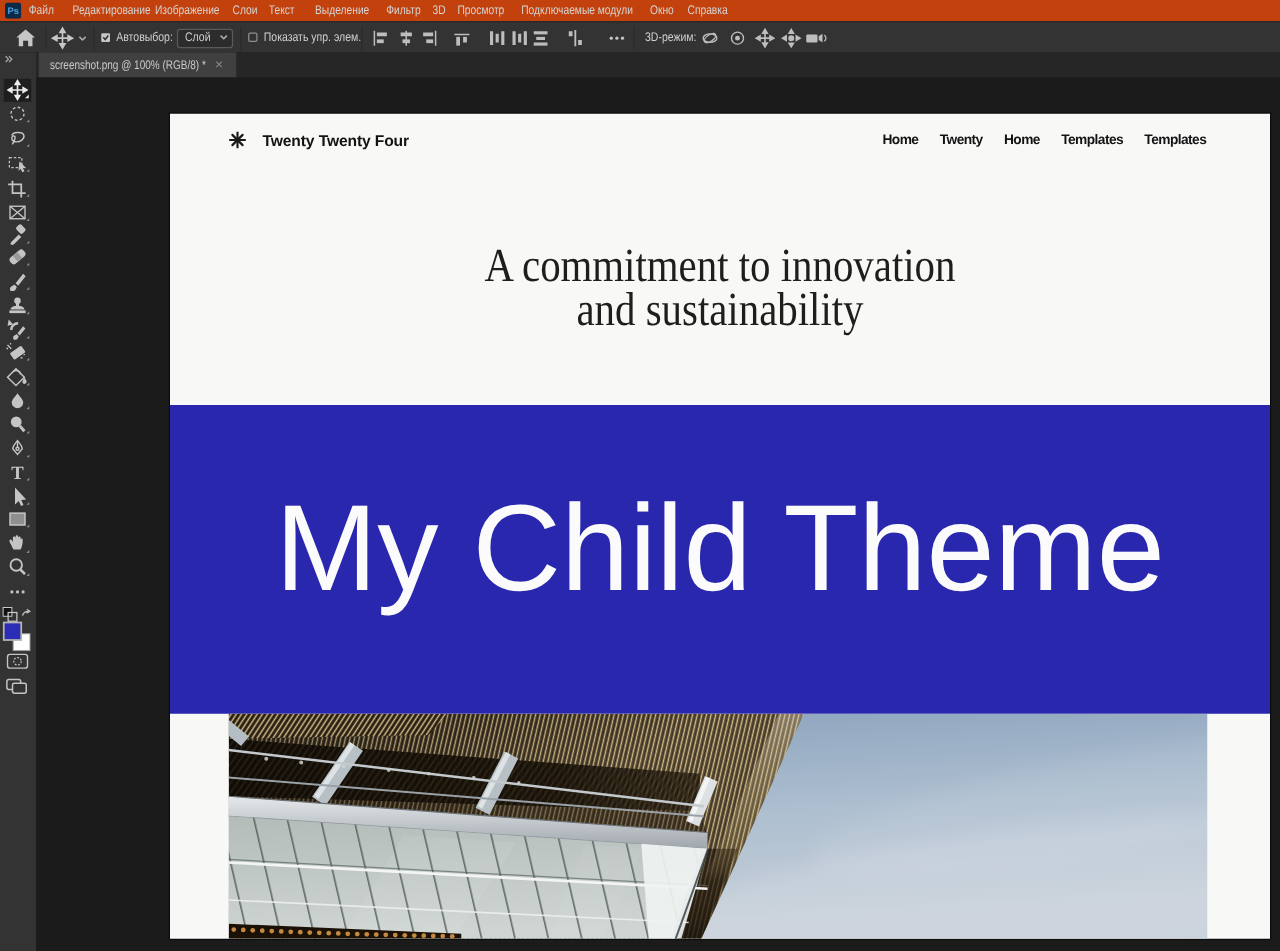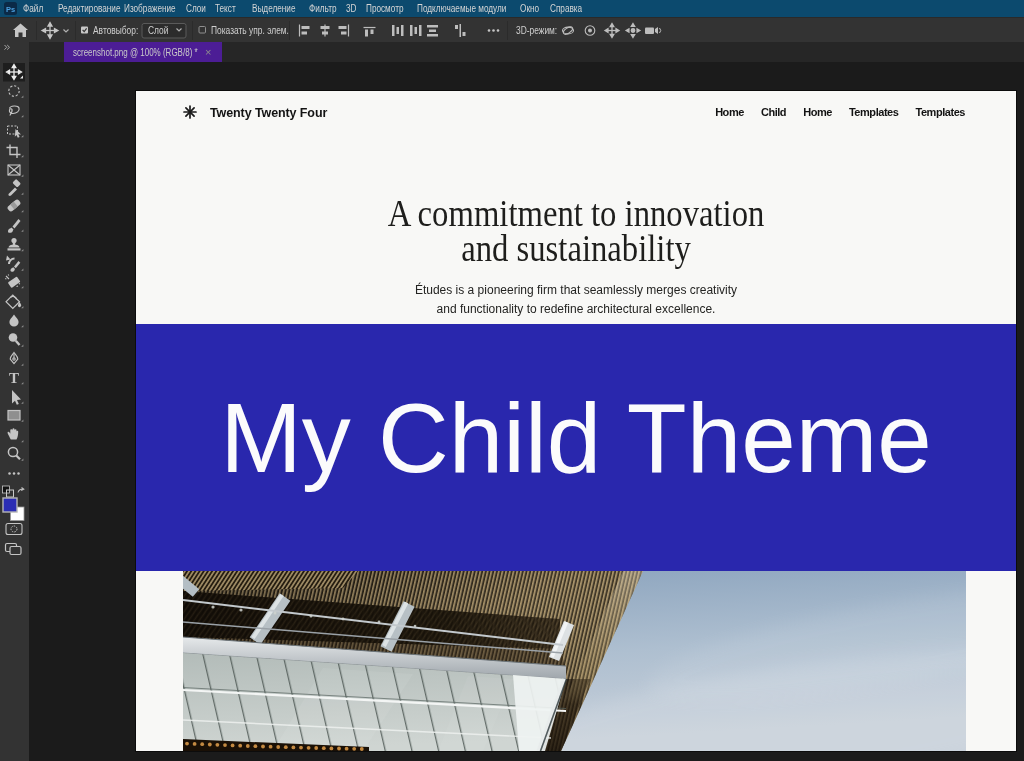--- a/index.html
+++ b/index.html
@@ -1,30 +1,30 @@
 <!DOCTYPE html>
 <html><head>
 <meta charset="utf-8">
 <style>
   * { margin:0; padding:0; box-sizing:border-box; }
   html,body { width:1024px; height:761px; overflow:hidden; background:#1b1b1b;
     font-family:"Liberation Sans", sans-serif; }
   .abs { position:absolute; }
-  #menubar { position:absolute; left:0; top:0; width:1024px; height:17px; background:#0c4a6e;
+  #menubar { position:absolute; left:0; top:0; width:1024px; height:17px; background:#c2410c;
     color:#d4d4d4; font-size:10px; }
   #menubar .mi { position:absolute; top:3px; white-space:nowrap; transform:scaleX(0.82);
     transform-origin:0 50%; }
   #optbar { position:absolute; left:0; top:17px; width:1024px; height:25px; background:#333333;
     border-top:1px solid #2a2a2a; color:#cfcfcf; font-size:10px; }
   #optbar .ol { position:absolute; top:7px; white-space:nowrap; transform:scaleX(0.84);
     transform-origin:0 50%; }
   .vsep { position:absolute; top:3px; width:1px; height:19px; background:#2b2b2b; }
   #tabbar { position:absolute; left:29px; top:42px; width:995px; height:20px; background:#262626; }
-  #tab1 { position:absolute; left:2px; top:0; width:158px; height:20px; background:#4c1d95;
-    color:#c9c9c9; font-size:10px;margin-left:33px; }
+  #tab1 { position:absolute; left:2px; top:0; width:158px; height:20px; background:#404040;
+    color:#c9c9c9; font-size:10px; }
   #toolbar { position:absolute; left:0; top:42px; width:29px; height:719px; background:#333333; }
   #pasteboard { position:absolute; left:29px; top:62px; width:995px; height:699px; background:#1b1b1b; }
   #canvas { position:absolute; left:136px; top:91px; width:880px; height:660px; background:#f8f8f6;
     box-shadow:0 0 0 1px rgba(0,0,0,0.55); overflow:hidden;padding-left:12px; }
   #banner { position:absolute; left:0; top:233px; width:921px; height:247px; background:#2927ad; }
   #bannertxt { position:absolute; left:0; top:58px; width:880px; text-align:center;
     font-size:98px; color:#fbfbfc; letter-spacing:0px; white-space:nowrap; }
   #head1 { position:absolute; left:0; top:105px; width:880px; text-align:center;
     font-family:"Liberation Serif", serif; font-weight:400; font-size:38px; line-height:35px;
     color:#1e1e1c; transform:scaleX(0.86); transform-origin:440px 0; }
@@ -305,23 +305,22 @@
 <div id="canvas">
   <svg class="abs" style="left:47px;top:14px" width="14" height="14" viewBox="0 0 14 14">
     <g stroke="#1a1a1a" stroke-width="1.7" stroke-linecap="round">
       <line x1="7" y1="1" x2="7" y2="13"></line>
       <line x1="1" y1="7" x2="13" y2="7"></line>
       <line x1="2.9" y1="2.9" x2="11.1" y2="11.1"></line>
       <line x1="11.1" y1="2.9" x2="2.9" y2="11.1"></line>
     </g>
   </svg>
   <span id="sitetitle">Twenty Twenty Four</span>
-  <div id="nav"><span style="margin-left:15px">Home</span><span>Child</span><span>Home</span><span>Templates</span><span>Templates</span></div>
+  <div id="nav"><span style="margin-left:15px">Home</span><span>Twenty</span><span>Home</span><span>Templates</span><span>Templates</span></div>
   <div id="head1">A commitment to innovation<br>and sustainability</div>
-  <div id="para1">Études is a pioneering firm that seamlessly merges creativity<br>and functionality to redefine architectural excellence.</div>
   <div id="banner">
       <div id="bannertxt">My Child Theme</div>
     </div>
   <div id="photo">
     <svg width="783" height="180" viewBox="0 0 783 180">
       <defs>
         <linearGradient id="skyg" x1="0" y1="0" x2="0.25" y2="1">
           <stop offset="0" stop-color="#87a0bb"></stop>
           <stop offset="0.55" stop-color="#aebfd0"></stop>
           <stop offset="1" stop-color="#c6cfd9"></stop>

